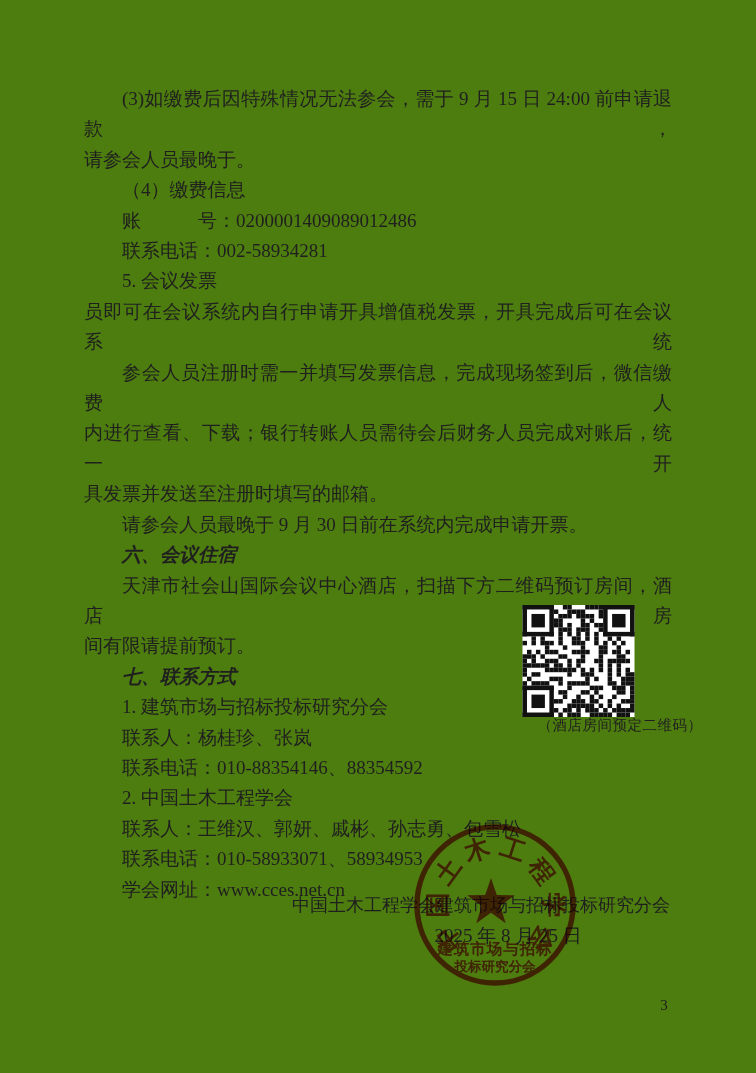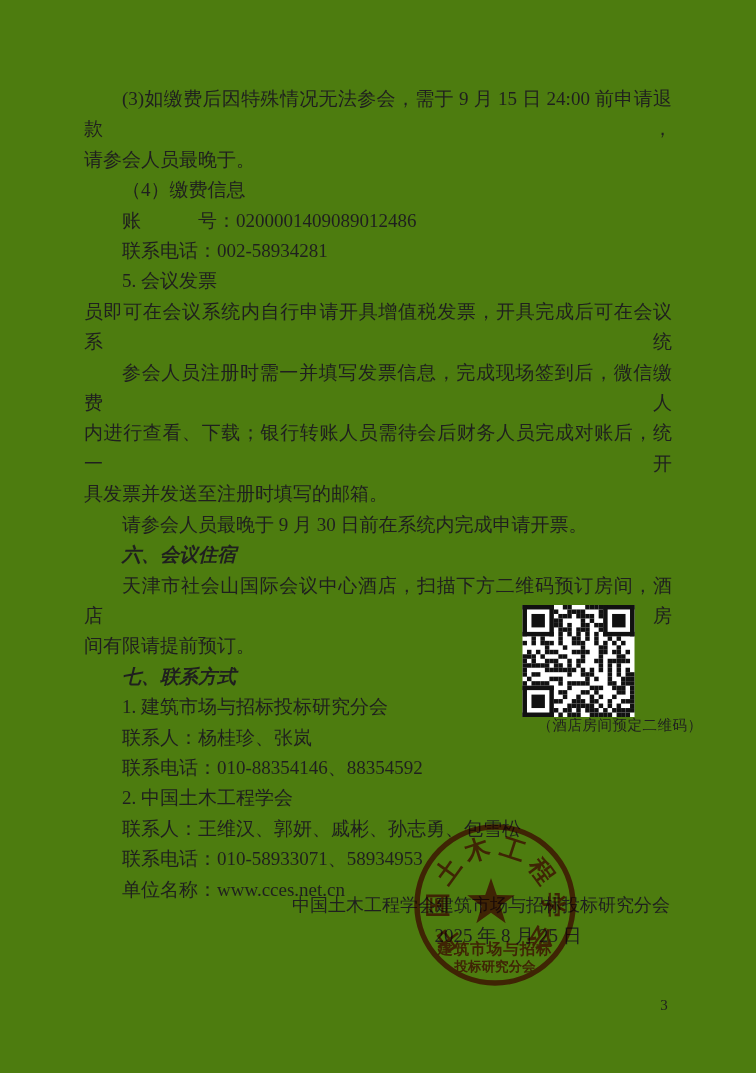--- a/index.html
+++ b/index.html
@@ -62,21 +62,21 @@
       <div class="ln hd">六、会议住宿</div>
       <div class="ln pf">天津市社会山国际会议中心酒店，扫描下方二维码预订房间，酒店房</div>
       <div class="ln fe">间有限请提前预订。</div>
       <div class="ln hd">七、联系方式</div>
       <div class="ln in">1. 建筑市场与招标投标研究分会</div>
       <div class="ln in">联系人：杨桂珍、张岚</div>
       <div class="ln in">联系电话：010-88354146、88354592</div>
       <div class="ln in">2. 中国土木工程学会</div>
       <div class="ln in">联系人：王维汉、郭妍、戚彬、孙志勇、包雪松</div>
       <div class="ln in">联系电话：010-58933071、58934953</div>
-      <div class="ln in">单位名称：www.cces.net.cn</div>
+      <div class="ln in">学会网址：www.cces.net.cn</div>
     </div>
 
   <div class="qr-wrap">
     <svg id="qr-svg" class="qr" width="113" height="112" viewBox="0 0 25 25">
         <rect x="0" y="0" width="25" height="25" fill="#fff"></rect>
         <rect x="0" y="0" width="7" height="1" fill="#111"></rect>
         <rect x="0" y="6" width="7" height="1" fill="#111"></rect>
         <rect x="0" y="0" width="1" height="7" fill="#111"></rect>
         <rect x="6" y="0" width="1" height="7" fill="#111"></rect>
         <rect x="2" y="2" width="3" height="3" fill="#111"></rect>

